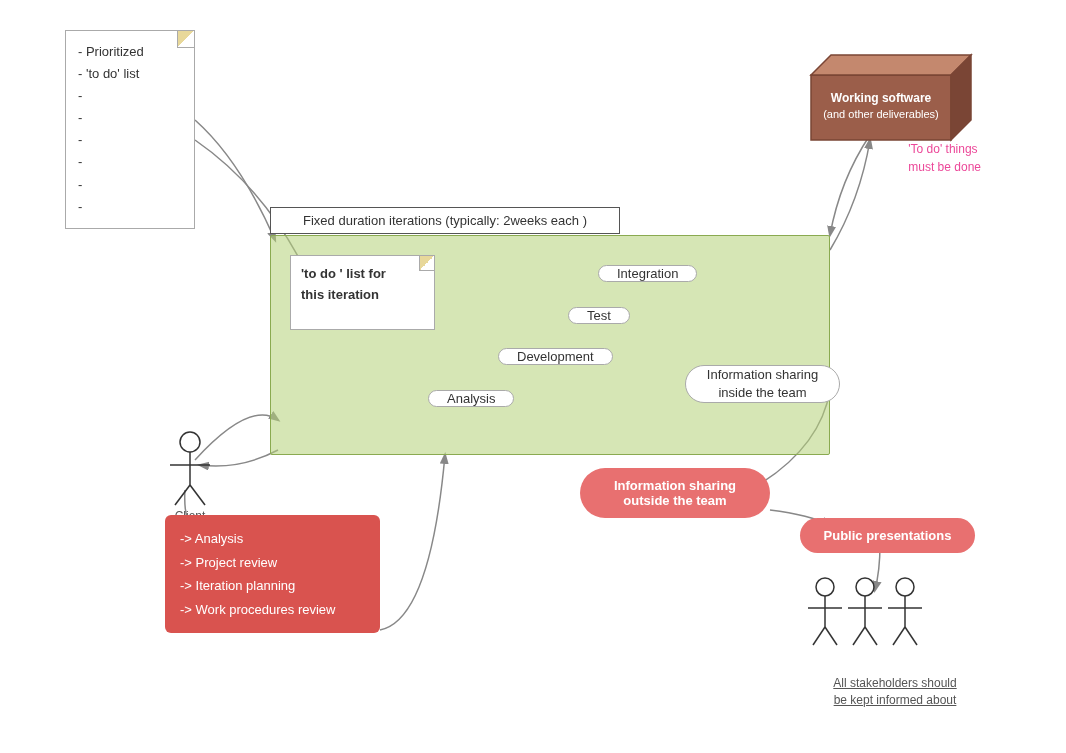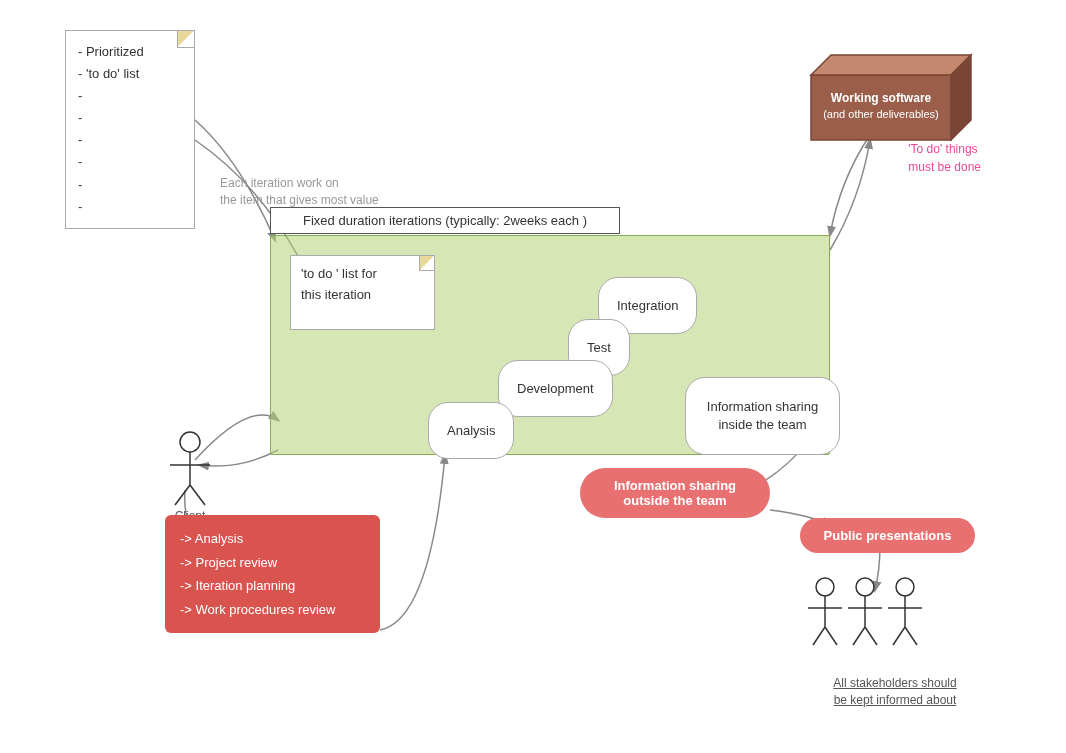--- a/index.html
+++ b/index.html
@@ -71,40 +71,40 @@
       border: 1.5px solid #8aaa50;
       border-radius: 2px;
     }
 
     
     .pill {
       position: absolute;
       background: #fff;
       border: 1.5px solid #aaa;
       border-radius: 20px;
-      padding: 20px 18px;
+      padding: 0 18px;
       font-size: 13px;
       color: #333;
       text-align: center;
       white-space: nowrap;
-      margin-top: 12px;
     }
 
     
     .iteration-todo {
       position: absolute;
       top: 255px; left: 290px;
       width: 145px;
       height: 75px;
       background: #fff;
       border: 1.5px solid #aaa;
       padding: 8px 10px;
       font-size: 13px;
       color: #333;
       line-height: 1.6;
+      font-weight: bold;
     }
     .iteration-todo::after {
       content: '';
       position: absolute;
       top: 0; right: 0;
       width: 14px; height: 14px;
       background: linear-gradient(135deg, #e8d89a 50%, #fff 50%);
       border-left: 1px solid #aaa;
       border-bottom: 1px solid #aaa;
     }
@@ -187,23 +187,20 @@
     <span>- Prioritized</span><br>
     <span>- 'to do' list</span><br>
     <span>-</span><br>
     <span>-</span><br>
     <span>-</span><br>
     <span>-</span><br>
     <span>-</span><br>
     <span>-</span>
   </div>
 
-  <div class="label-text" style="top:175px; left:220px; text-align:left; color:#999; font-size:12px; line-height:1.4;">
-    Each iteration work on<br>the item that gives most value
-  </div>
 
   <div class="fixed-duration-box">
     <span>Fixed duration iterations (typically: 2weeks each )</span>
   </div>
 
   <div class="iteration-area">
   </div>
 
   <div class="iteration-todo">
     'to do ' list for<br>this iteration

